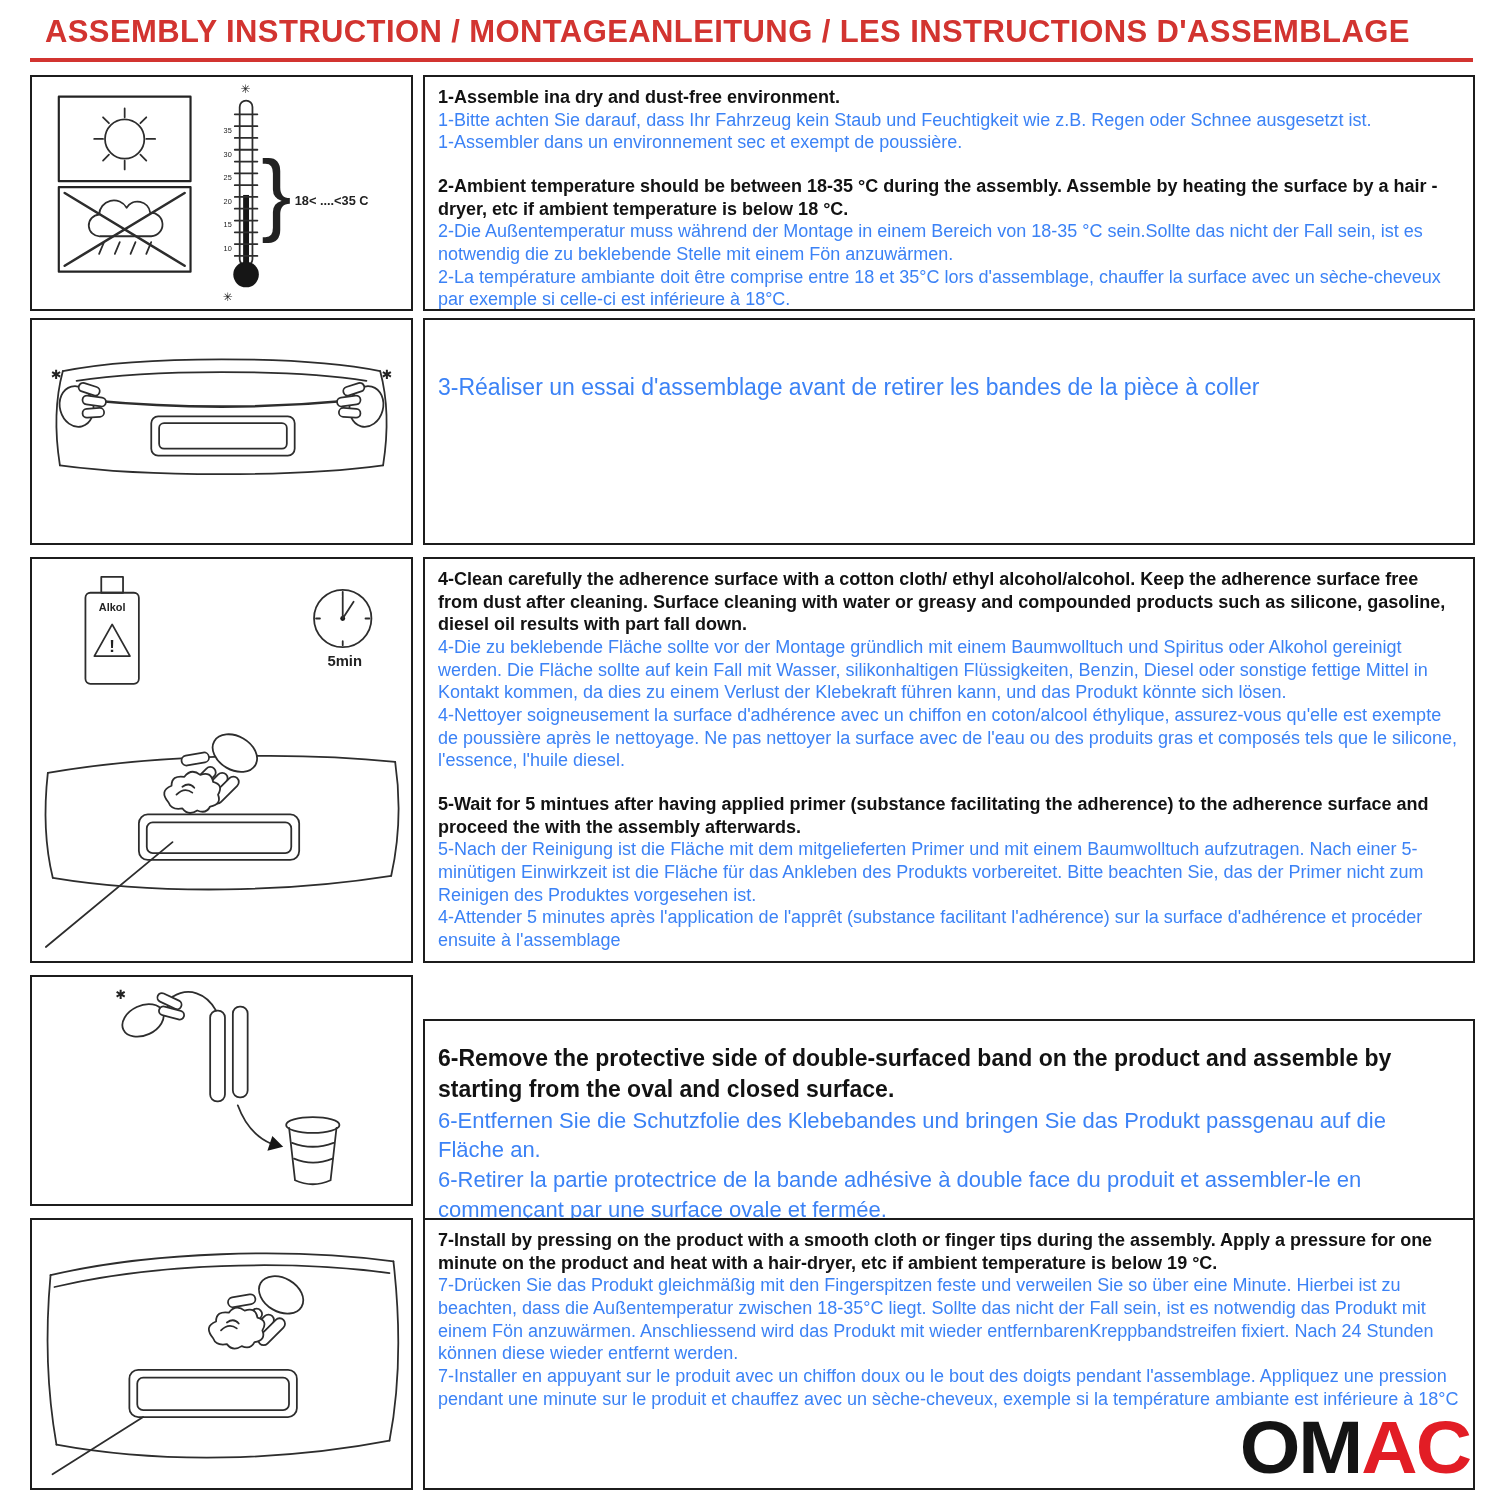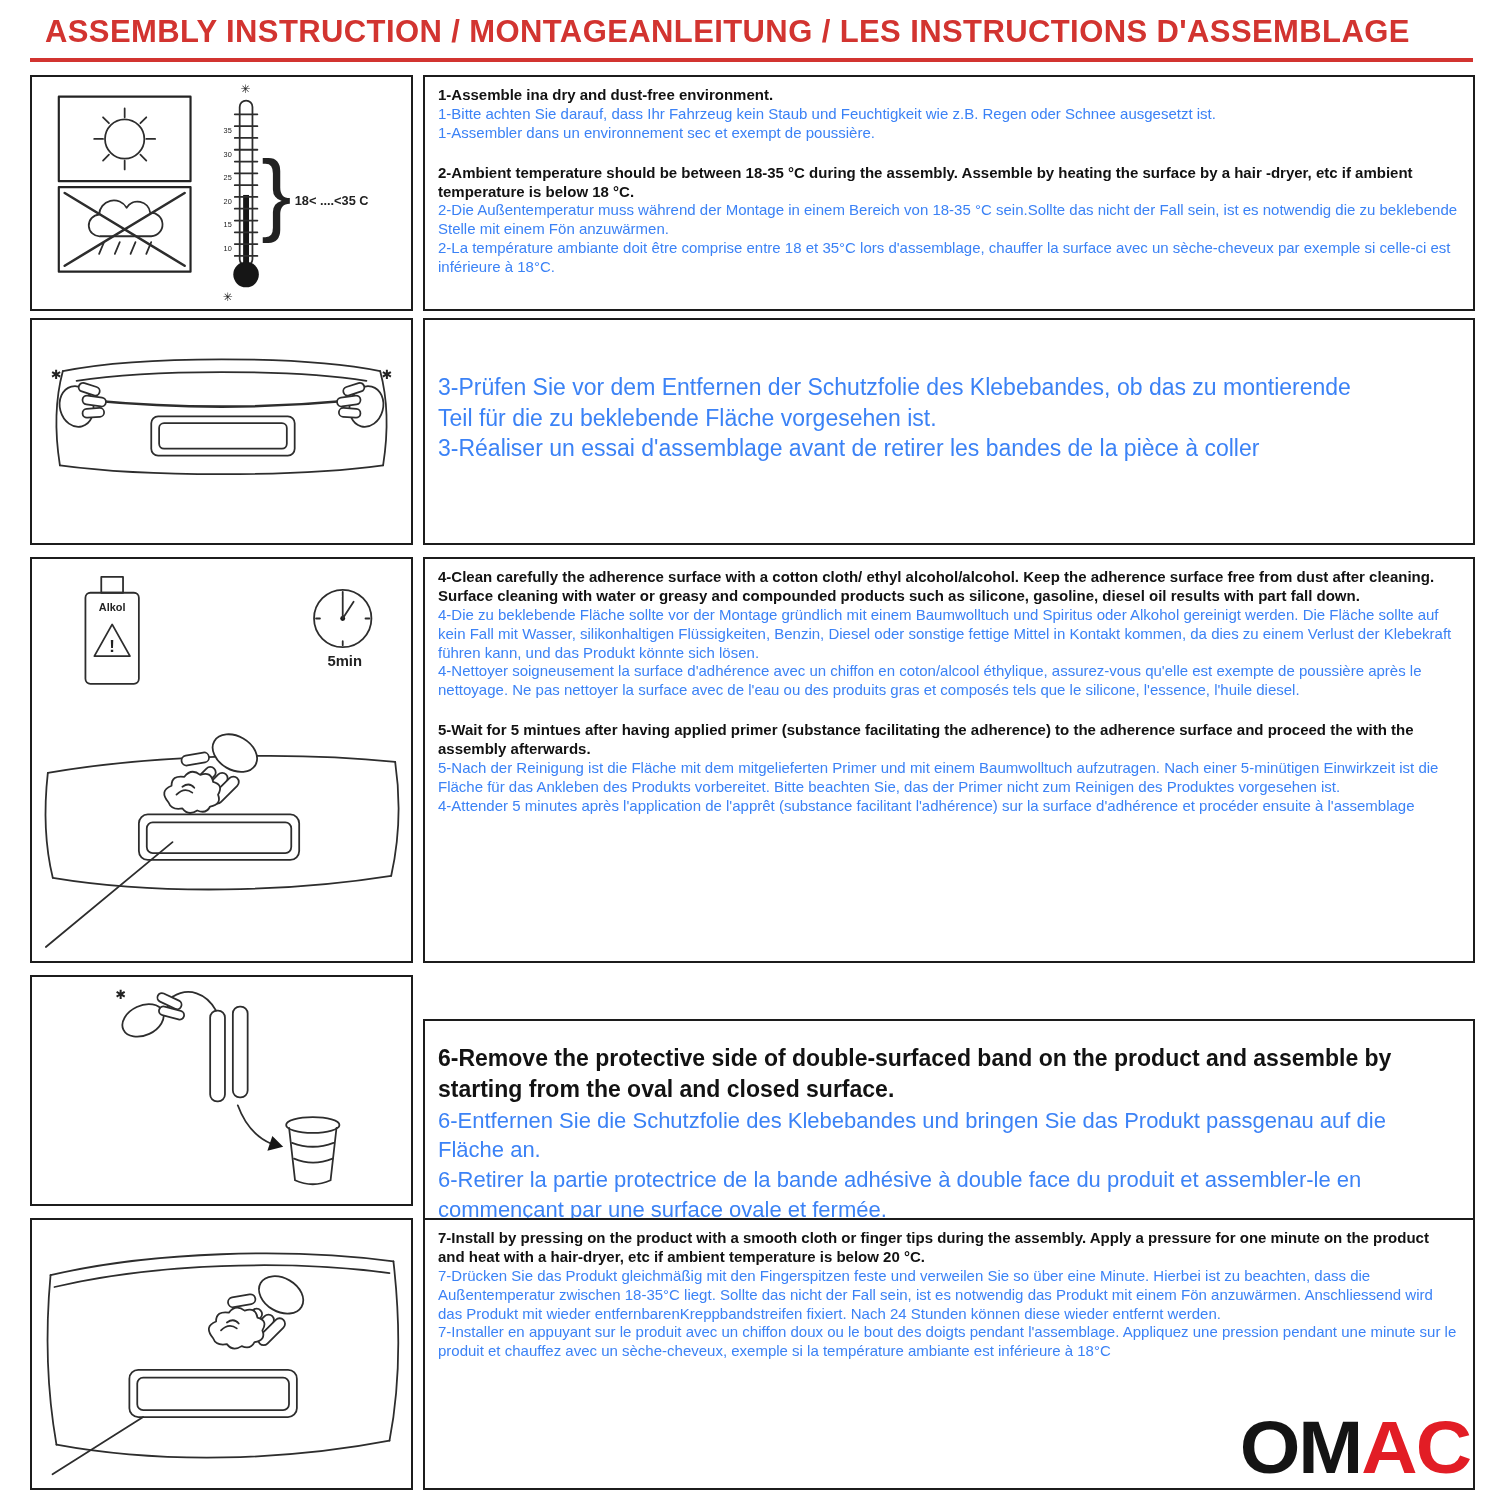--- a/index.html
+++ b/index.html
@@ -21,21 +21,21 @@
   .r1 { top:75px;  height:236px; }
   .r2 { top:318px; height:227px; }
   .r3 { top:557px; height:406px; }
   .r4 { top:975px; height:231px; }
   .r5 { top:1218px; height:272px; }
 
   .txt { padding:9px 14px 8px 13px; }
   p { margin:0; }
   .b  { color:#121212; font-weight:bold; }
   .g  { color:#3b82f6; }
-  .fs17 { font-size:15px; line-height:1.26; }
+  .fs17 { font-size:18px; line-height:1.26; }
   .fs23 { font-size:23px; line-height:1.33; }
   .fs22 { font-size:22px; line-height:1.36; }
   .gap { margin-top:21px; }
 
   .txt-s3 { padding-top:52px; }
   .txt-s3 p { max-width:935px; }
   .txt-s6 { padding-top:22px;margin-top:44px; }
   .txt-s6 p { max-width:995px; }
 
   .logo {
@@ -128,21 +128,20 @@
         <text x="18" y="60" font-size="13">✱</text>
         <ellipse cx="44" cy="88" rx="17" ry="21" class="s-wf" transform="rotate(-15 44 88)"></ellipse>
         <rect x="46" y="66" width="22" height="9" rx="4.5" class="s-wf" transform="rotate(18 57 70)"></rect>
         <rect x="50" y="78" width="24" height="9" rx="4.5" class="s-wf" transform="rotate(8 62 82)"></rect>
         <rect x="50" y="90" width="22" height="9" rx="4.5" class="s-wf" transform="rotate(-4 61 94)"></rect>
       </g>
     </svg>
   </div>
 
   <div class="box txt txt-s3 r2 fs23">
-    <p class="g">3-Prüfen Sie vor dem Entfernen der Schutzfolie des Klebebandes, ob das zu montierende Teil für die zu beklebende Fläche vorgesehen ist.</p>
     <p class="g">3-Réaliser un essai d'assemblage avant de retirer les bandes de la pièce à coller</p>
   </div>
 
   <div class="box ill r3">
     <svg viewBox="0 0 383 406">
       <g>
         <rect x="70" y="18" width="22" height="16" class="s-ln"></rect>
         <rect x="54" y="34" width="54" height="92" rx="5" class="s-ln"></rect>
         <text x="81" y="52" font-size="11" font-weight="bold" text-anchor="middle">Alkol</text>
         <g>
@@ -236,21 +235,21 @@
         <rect x="225" y="92" width="11" height="36" rx="5.5" class="s-wf" transform="rotate(45 230 110)"></rect>
         <rect x="237" y="96" width="11" height="34" rx="5.5" class="s-wf" transform="rotate(45 242 113)"></rect>
         <rect x="207" y="68" width="10" height="28" rx="5" class="s-wf" transform="rotate(80 212 82)"></rect>
         <path class="s-wf" d="M183,120 q-10,-12 3,-17 q0,-11 13,-9 q7,-9 16,-2 q11,-4 13,7 q11,3 5,13 q4,10 -8,12 q-4,8 -13,4 q-9,6 -15,-2 q-11,2 -14,-6 z"></path>
         <path class="s-ln" d="M191,112 q8,-8 16,-2 M197,104 q7,-5 12,1" stroke-width="1.2"></path>
       </g>
     </svg>
   </div>
 
   <div class="box txt r5 fs17">
-    <p class="b">7-Install by pressing on the product with a smooth cloth or finger tips during the assembly. Apply a pressure for one minute on the product and heat with a hair-dryer, etc if ambient temperature is below 20 °C.</p>
+    <p class="b">7-Install by pressing on the product with a smooth cloth or finger tips during the assembly. Apply a pressure for one minute on the product and heat with a hair-dryer, etc if ambient temperature is below 19 °C.</p>
     <p class="g">7-Drücken Sie das Produkt gleichmäßig mit den Fingerspitzen feste und verweilen Sie so über eine Minute. Hierbei ist zu beachten, dass die Außentemperatur zwischen 18-35°C liegt. Sollte das nicht der Fall sein, ist es notwendig das Produkt mit einem Fön anzuwärmen. Anschliessend wird das Produkt mit wieder entfernbarenKreppbandstreifen fixiert. Nach 24 Stunden können diese wieder entfernt werden.</p>
     <p class="g">7-Installer en appuyant sur le produit avec un chiffon doux ou le bout des doigts pendant l'assemblage. Appliquez une pression pendant une minute sur le produit et chauffez avec un sèche-cheveux, exemple si la température ambiante est inférieure à 18°C</p>
   </div>
 
   <div class="logo">
     <span class="lg1">OM</span><span class="lg2">AC</span>
   </div>
 
 </div>
 

